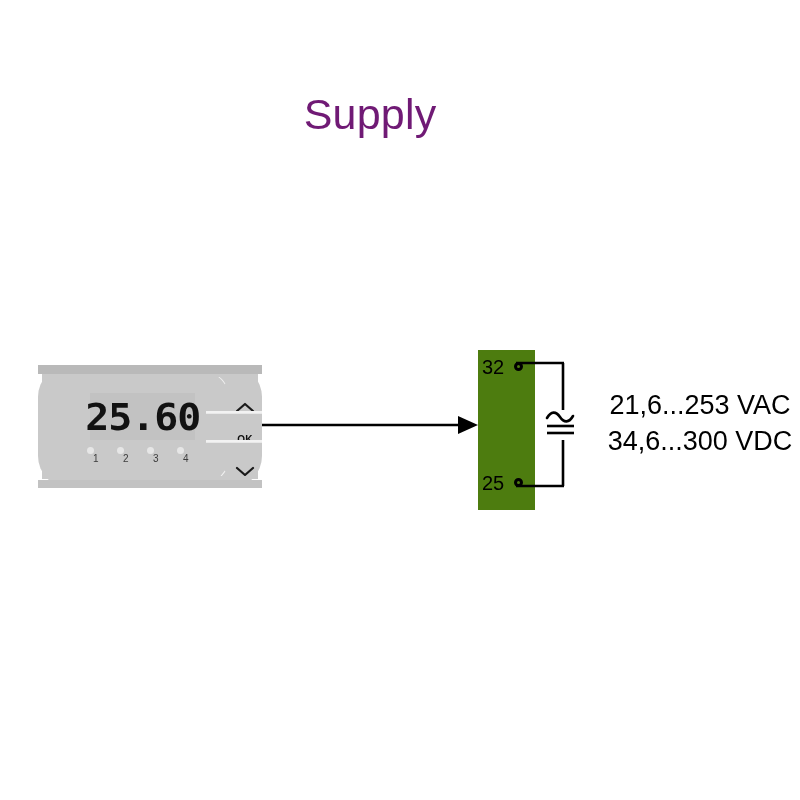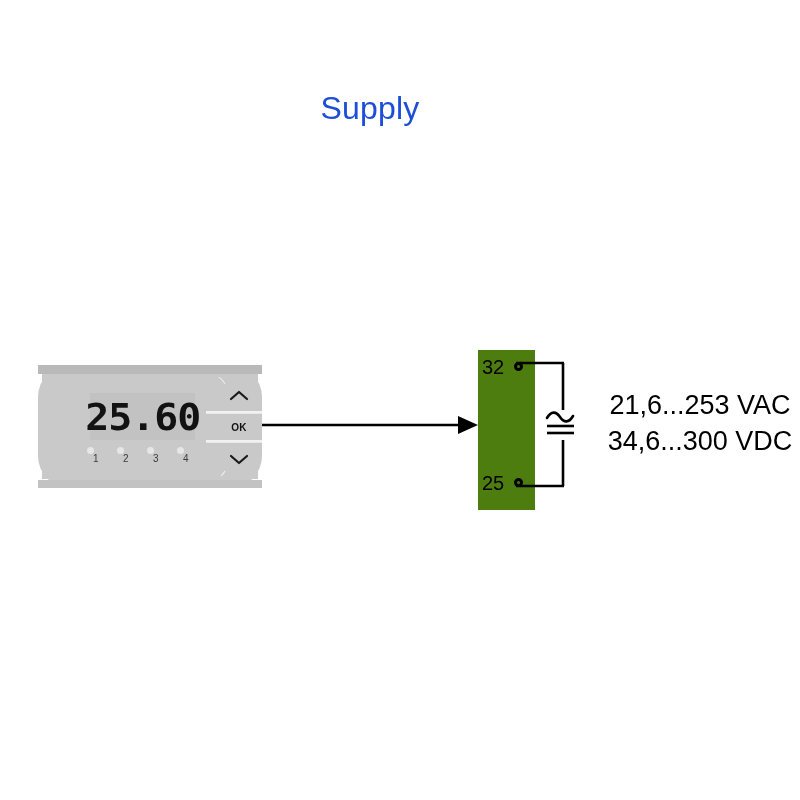--- a/index.html
+++ b/index.html
@@ -19,22 +19,22 @@
     height: 800px;
   }
 
   
   #title {
     position: absolute;
     left: 0;
     top: 90px;
     width: 740px;
     text-align: center;
-    font-size: 32px;
-    color: #1d4ed8;
+    font-size: 43px;
+    color: #701a75;
     letter-spacing: 0.2px;
     white-space: nowrap;
   }
 
   
   #device {
     position: absolute;
     left: 38px;
     top: 365px;
     width: 224px;
@@ -136,26 +136,27 @@
     width: 50px;
     height: 107px;
     border-right: 0;
     border-top-right-radius: 0;
     border: 1.5px solid #f2f2f2;
     border-radius: 50%;
     border-color: #f2f2f2 transparent #f2f2f2 #f2f2f2;
   }
   .btn {
     position: absolute;
-    left: 8px;
+    left: 14px;
     width: 50px;
     display: flex;
     align-items: center;
     justify-content: center;
     color: #1a1a1a;
+    margin-top: 12px;
   }
   #btn-up    { top: 4px;  height: 29px; }
   #btn-ok    { top: 38px; height: 24px; }
   #btn-down  { top: 67px; height: 29px; }
   .btn-sep {
     position: absolute;
     left: 0px;
     width: 56px;
     height: 2px;
     background: #f2f2f2;

